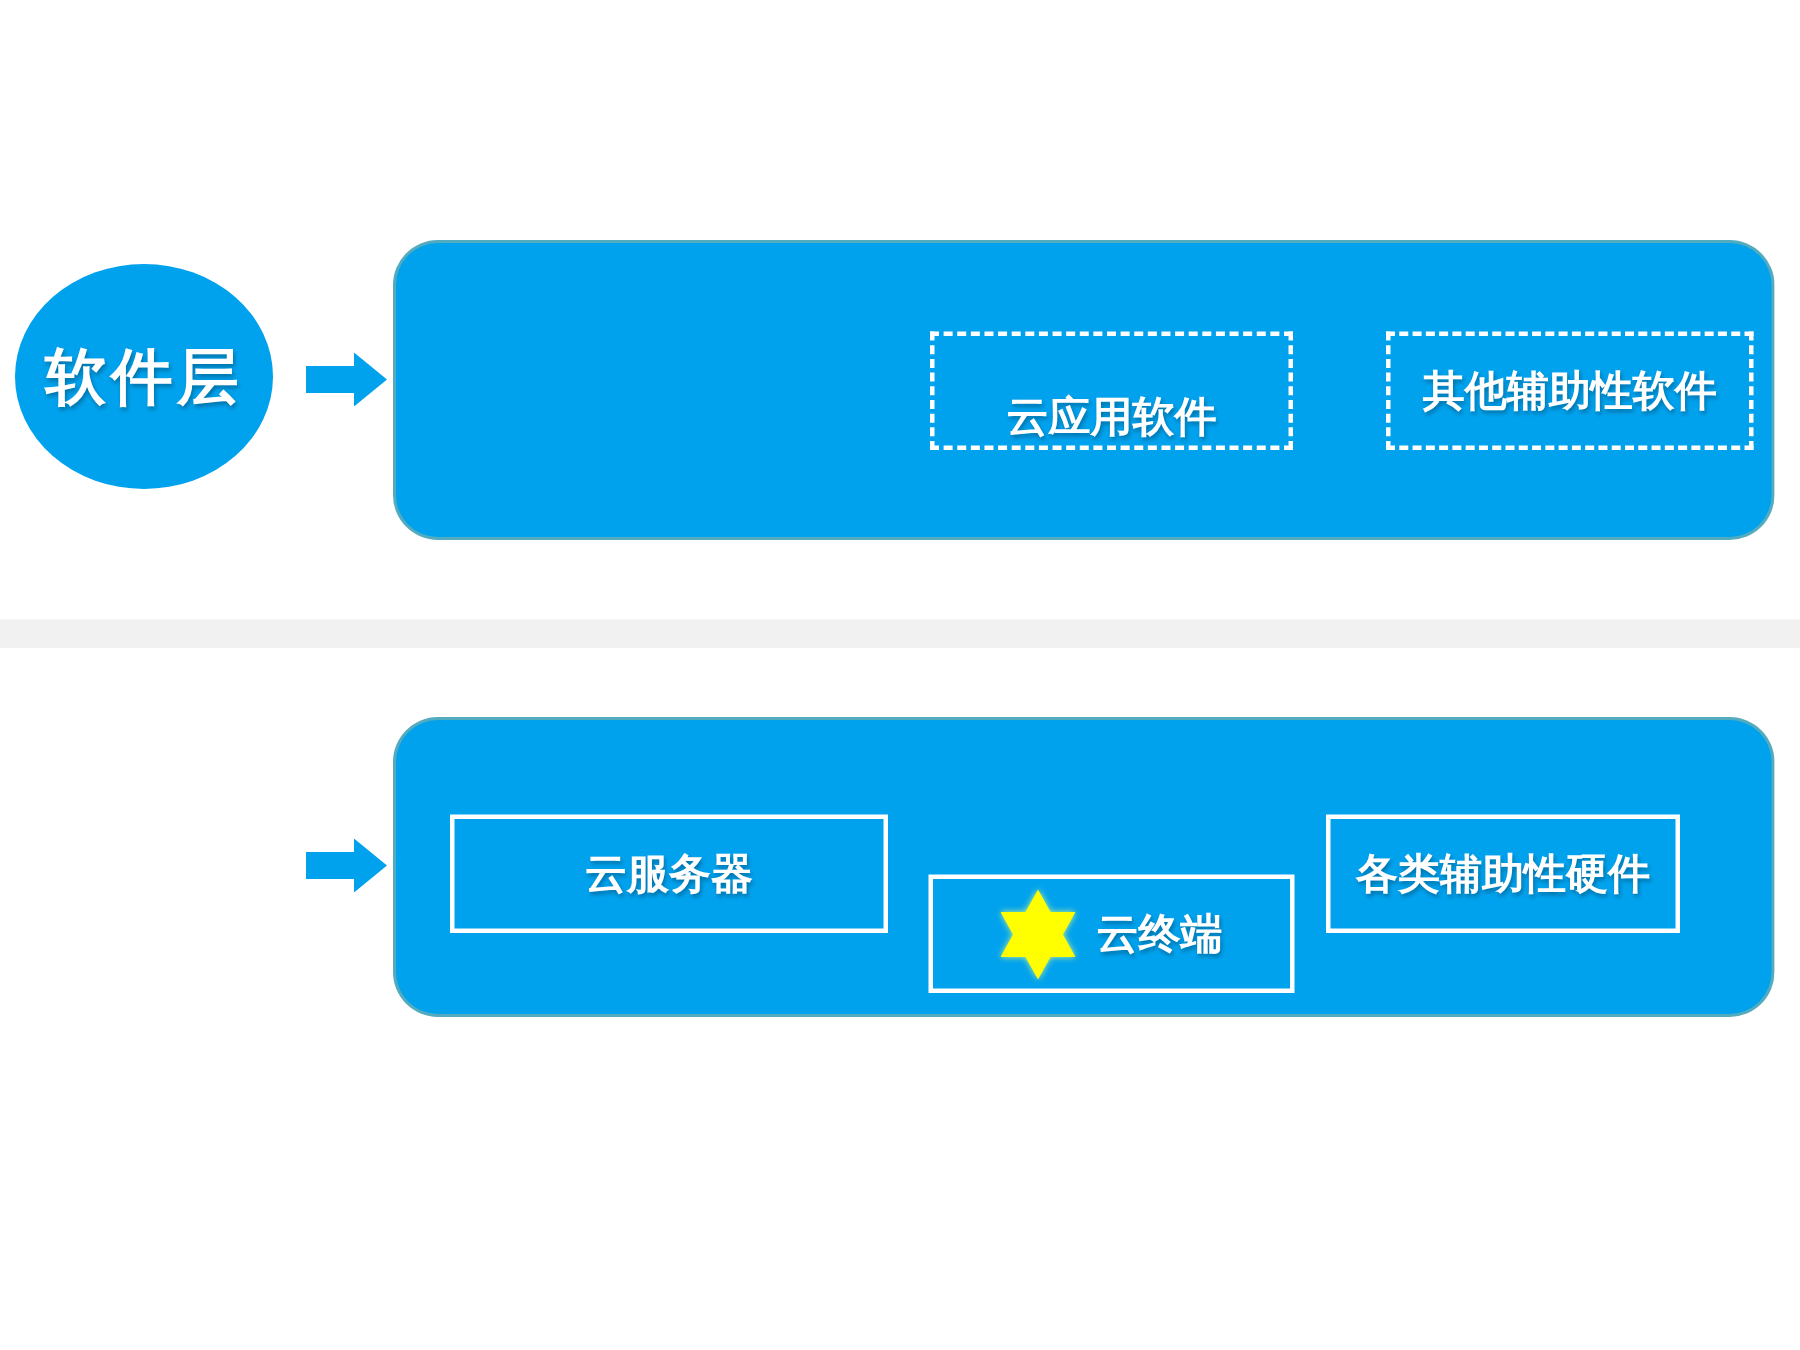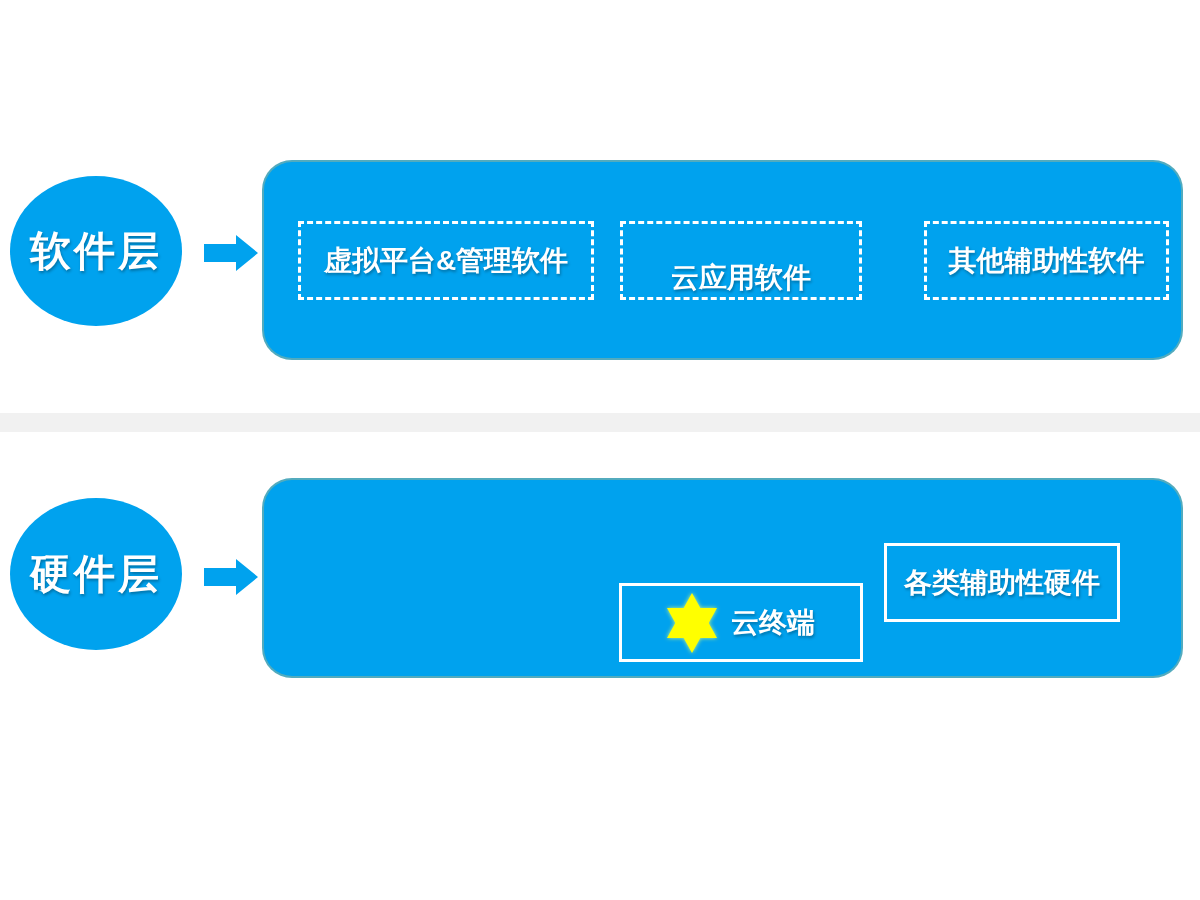--- a/index.html
+++ b/index.html
@@ -102,40 +102,37 @@
 
   <div class="layer-circle circle-software">
     <span class="circle-label">软件层</span>
   </div>
 
   <svg class="arrow arrow-software" viewBox="0 0 54 36">
     <polygon points="0,9 32,9 32,0 54,18 32,36 32,27 0,27" fill="#00a2ee"></polygon>
   </svg>
 
   <div class="panel panel-software">
-    <div class="inner-box dashed sw-b1">
-      <span class="box-label">虚拟平台&amp;管理软件</span>
-    </div>
     <div class="inner-box dashed sw-b2">
       <span class="box-label">云应用软件</span>
     </div>
     <div class="inner-box dashed sw-b3">
       <span class="box-label">其他辅助性软件</span>
     </div>
   </div>
 
-  <div class="layer-circle circle-hardware">
-    <span class="circle-label">硬件层</span>
-  </div>
 
   <svg class="arrow arrow-hardware" viewBox="0 0 54 36">
     <polygon points="0,9 32,9 32,0 54,18 32,36 32,27 0,27" fill="#00a2ee"></polygon>
   </svg>
 
   <div class="panel panel-hardware">
+    <div class="inner-box solid hw-b1">
+      <span class="box-label">云服务器</span>
+    </div>
     <div class="inner-box solid hw-b2">
       <svg class="star-svg" viewBox="0 0 50 60">
         <polygon points="25,0 50,45 0,45" fill="#ffff00"></polygon>
         <polygon points="25,60 50,15 0,15" fill="#ffff00"></polygon>
       </svg>
       <span class="box-label">云终端</span>
     </div>
     <div class="inner-box solid hw-b3">
       <span class="box-label">各类辅助性硬件</span>
     </div>

